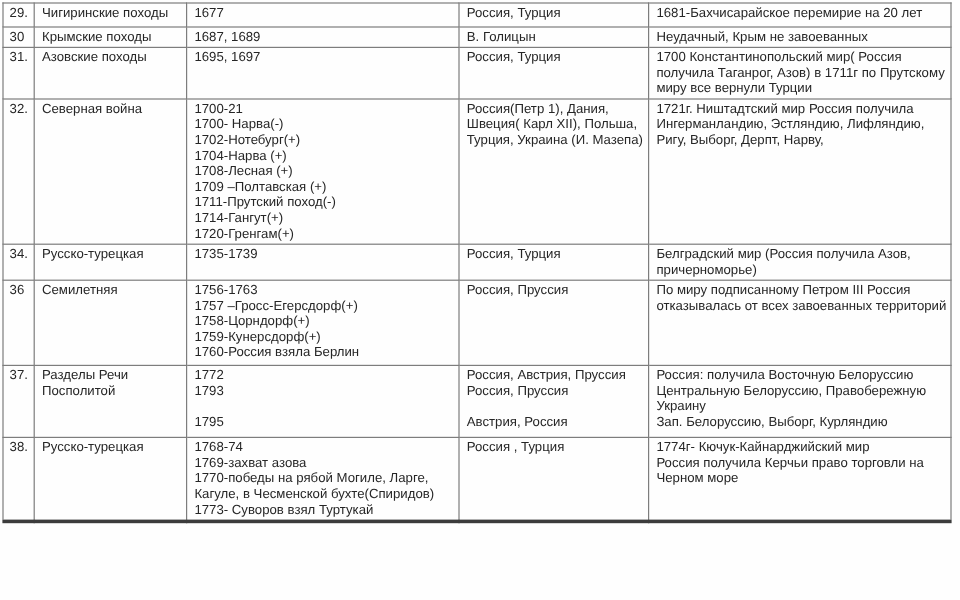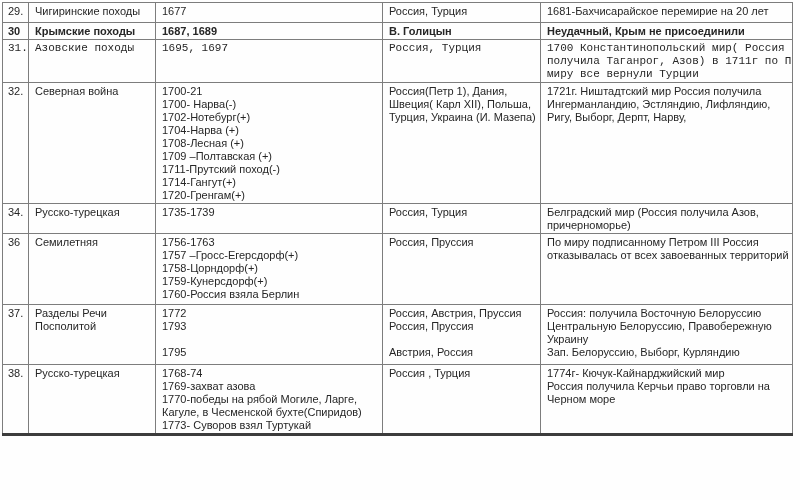--- a/index.html
+++ b/index.html
@@ -64,38 +64,38 @@
           <td>
             <div class="line">1677</div>
           </td>
           <td>
             <div class="line">Россия, Турция</div>
           </td>
           <td>
             <div class="line">1681-Бахчисарайское перемирие на 20 лет</div>
           </td>
         </tr>
-        <tr style="height: 17px; font-weight: bold;">
+        <tr style="height: 17px;">
           <td class="num">
             <div class="line">30</div>
           </td>
           <td>
             <div class="line">Крымские походы</div>
           </td>
           <td>
             <div class="line">1687, 1689</div>
           </td>
           <td>
             <div class="line">В. Голицын</div>
           </td>
           <td>
-            <div class="line">Неудачный, Крым не присоединили</div>
-          </td>
-        </tr>
-        <tr style="height: 33px; font-family: Liberation Mono, monospace;">
+            <div class="line">Неудачный, Крым не завоеванных</div>
+          </td>
+        </tr>
+        <tr style="height: 33px;">
           <td class="num">
             <div class="line">31.</div>
           </td>
           <td>
             <div class="line">Азовские походы</div>
           </td>
           <td>
             <div class="line">1695, 1697</div>
           </td>
           <td>

